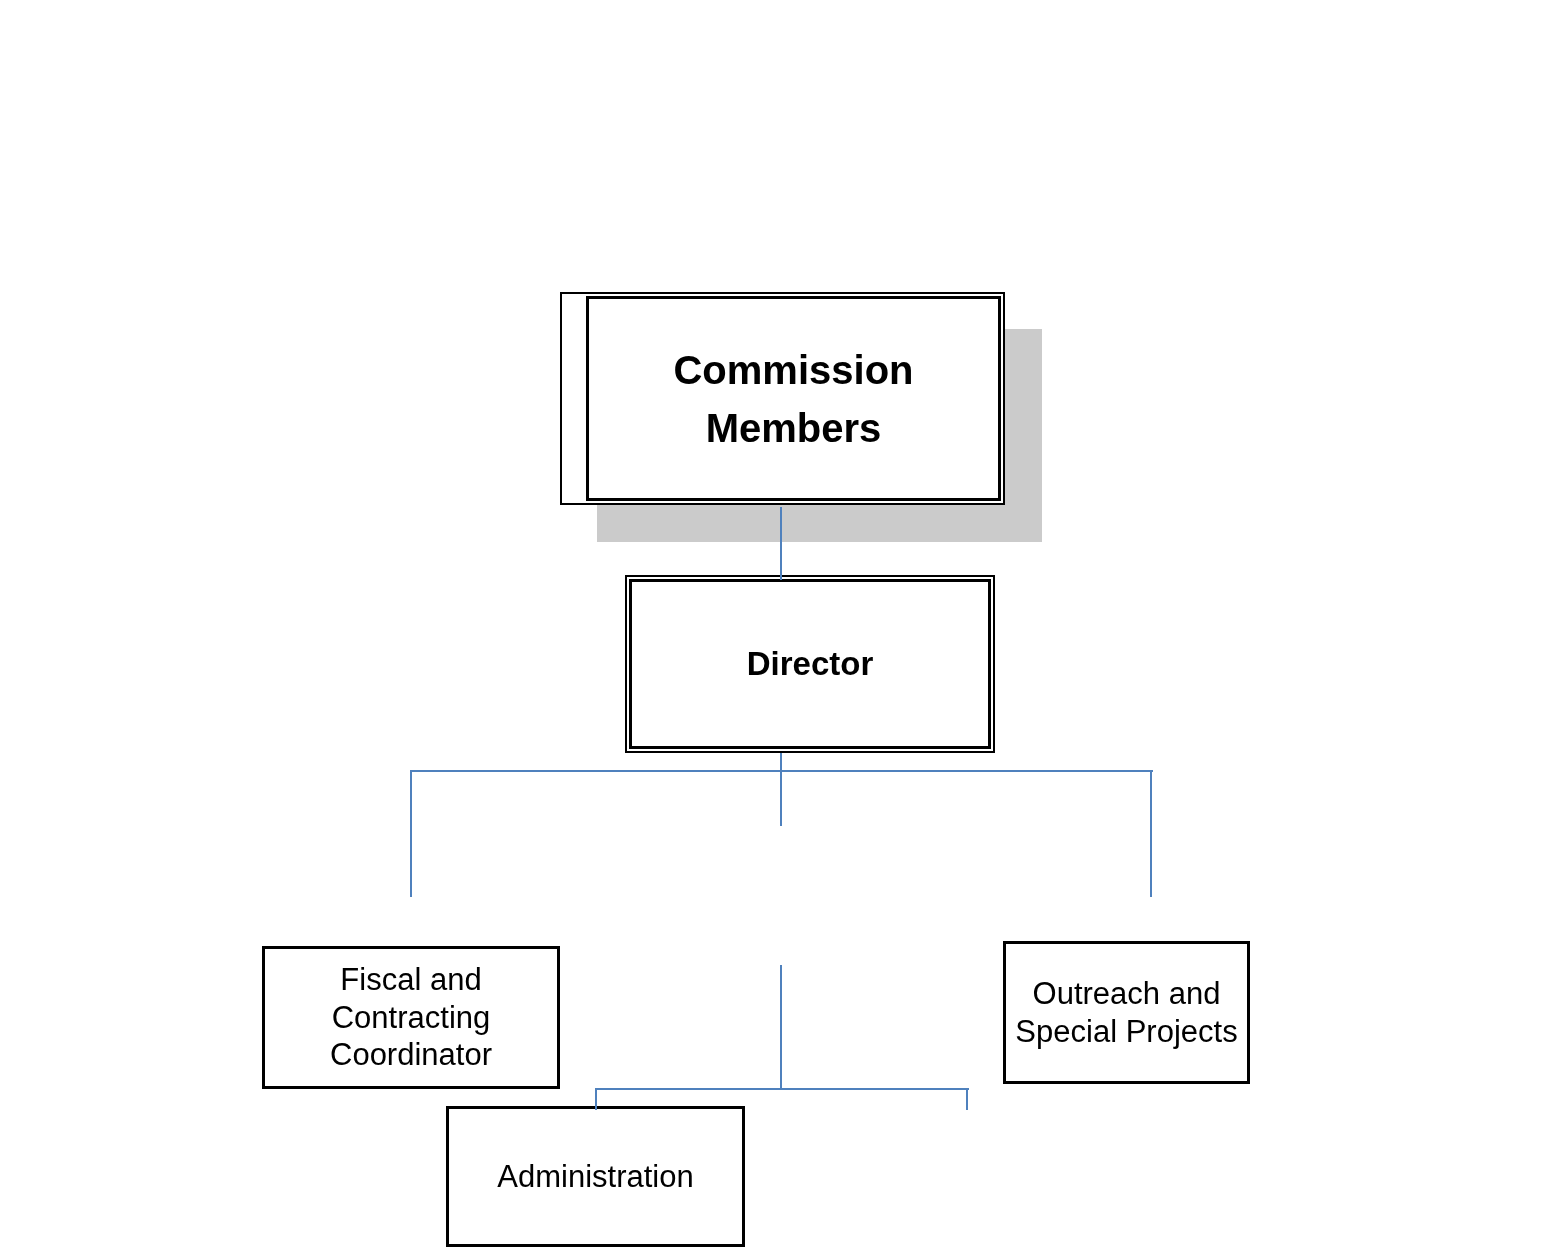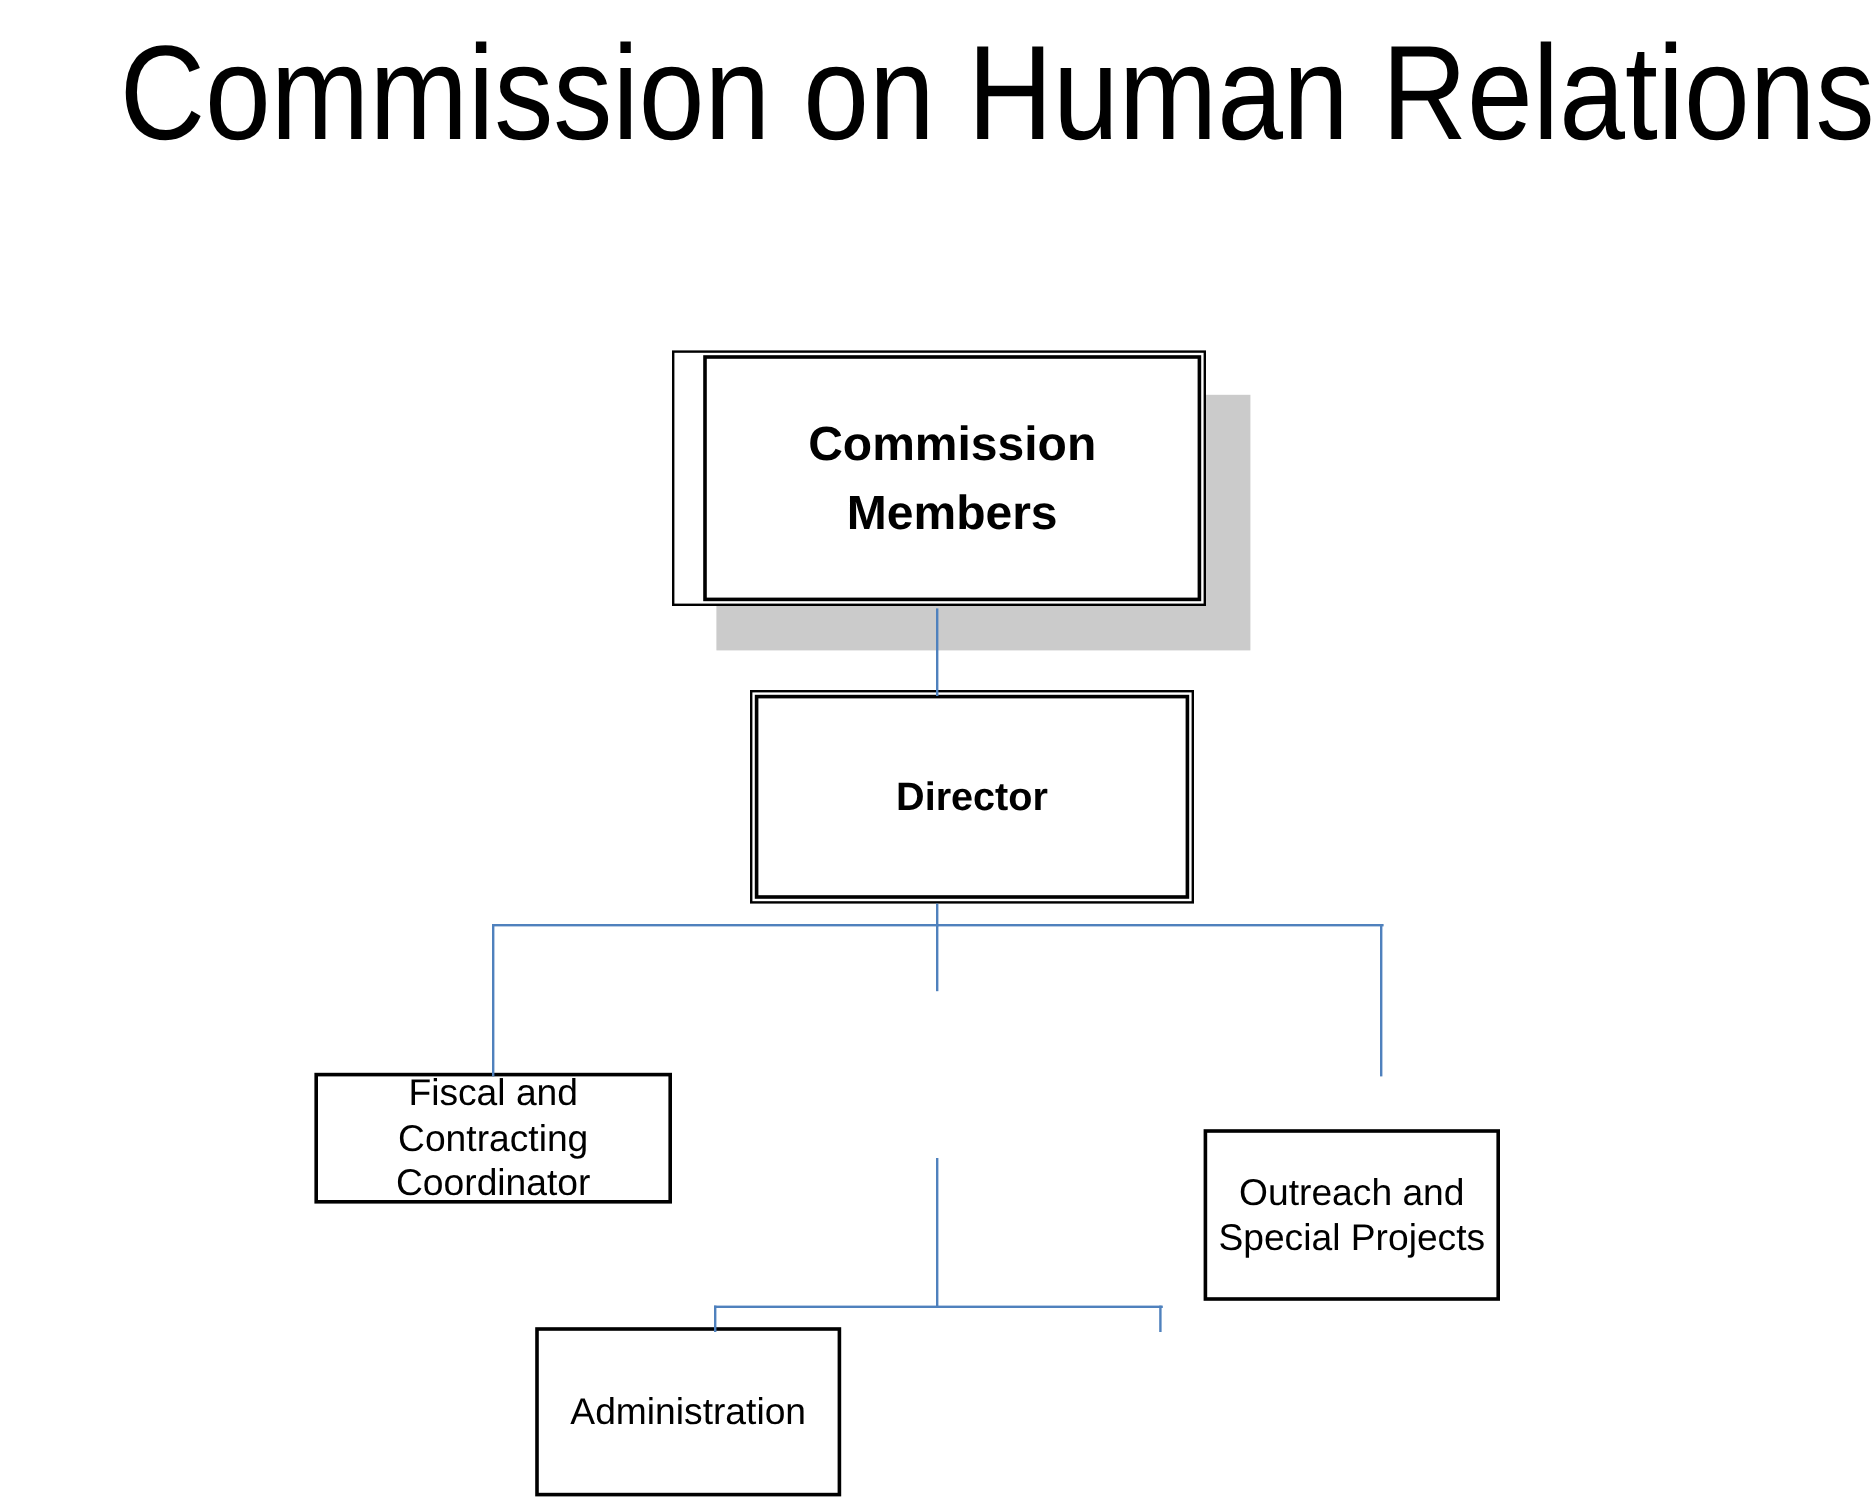--- a/index.html
+++ b/index.html
@@ -68,21 +68,20 @@
   .label { white-space: pre-line; }
   .label.lg  { font-size: 40px; font-weight: 700; line-height: 1.45; }
   .label.md  { font-size: 33px; font-weight: 700; line-height: 1.2; }
   .label.reg { font-size: 31px; font-weight: 400; line-height: 1.22; }
 </style>
 </head>
 <body>
 
 <div id="canvas">
 
-  <h1 class="title"><span class="squeeze">Commission on Human Relations</span></h1>
 
   <div class="conn v" style="left:780px; top:507px; height:73px;"></div>
   <div class="conn v" style="left:780px; top:753px; height:19px;"></div>
   <div class="conn h" style="left:411px; top:770px; width:742px;"></div>
   <div class="conn v" style="left:410px; top:770px; height:127px;"></div>
   <div class="conn v" style="left:780px; top:770px; height:56px;"></div>
   <div class="conn v" style="left:1150px; top:770px; height:127px;"></div>
   <div class="conn v" style="left:780px; top:965px; height:125px;"></div>
   <div class="conn h" style="left:595px; top:1088px; width:374px;"></div>
   <div class="conn v" style="left:595px; top:1088px; height:22px;"></div>
@@ -95,29 +94,29 @@
     </div>
   </div>
 
   <div class="node double" style="left:597px; top:575px; width:370px; height:178px;margin-left:28px;">
     <div class="inner">
       <span class="label md">Director</span>
     </div>
   </div>
 
 
-  <div class="node single" style="left:262px; top:894px; width:298px; height:109px;">
+  <div class="node single" style="left:262px; top:946px; width:298px; height:143px;">
     <span class="label reg">Fiscal and
 Contracting
 Coordinator</span>
   </div>
 
   <div class="node single" style="left:1003px; top:894px; width:247px; height:143px;margin-top:47px;">
     <span class="label reg">Outreach and
 Special Projects</span>
   </div>
 
-  <div class="node single" style="left:446px; top:1106px; width:255px; height:141px;">
+  <div class="node single" style="left:446px; top:1106px; width:299px; height:141px;">
     <span class="label reg">Administration</span>
   </div>
 
 
 </div>
 
 </body></html>

